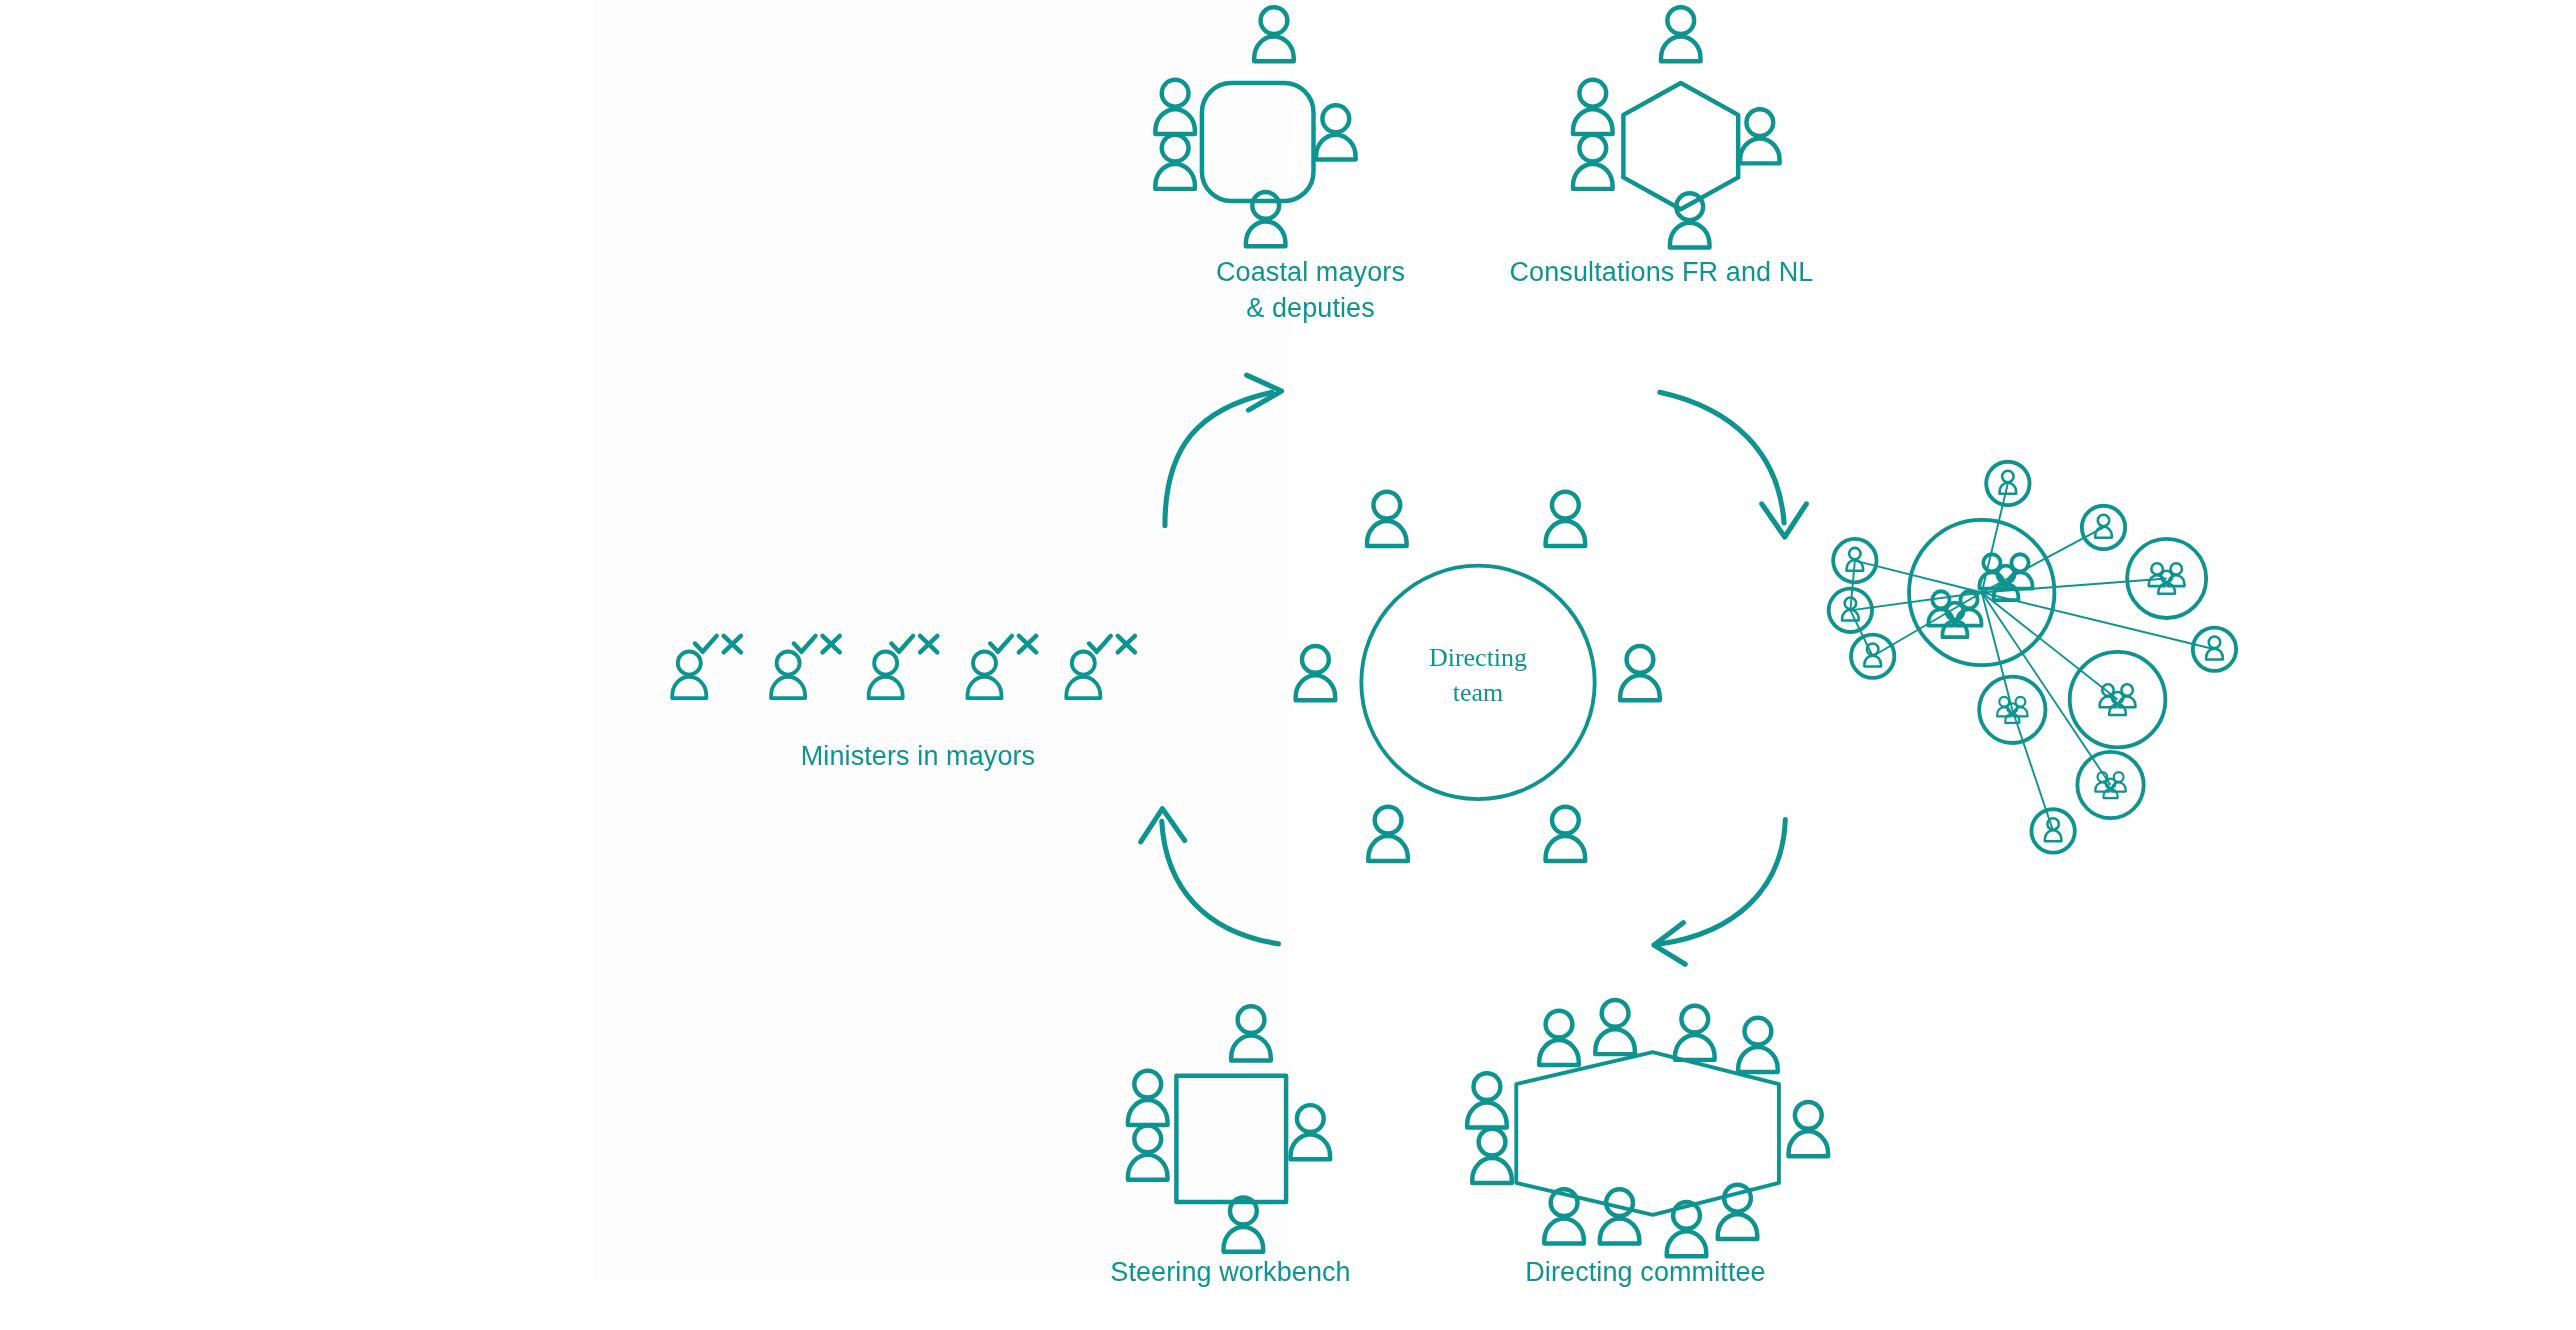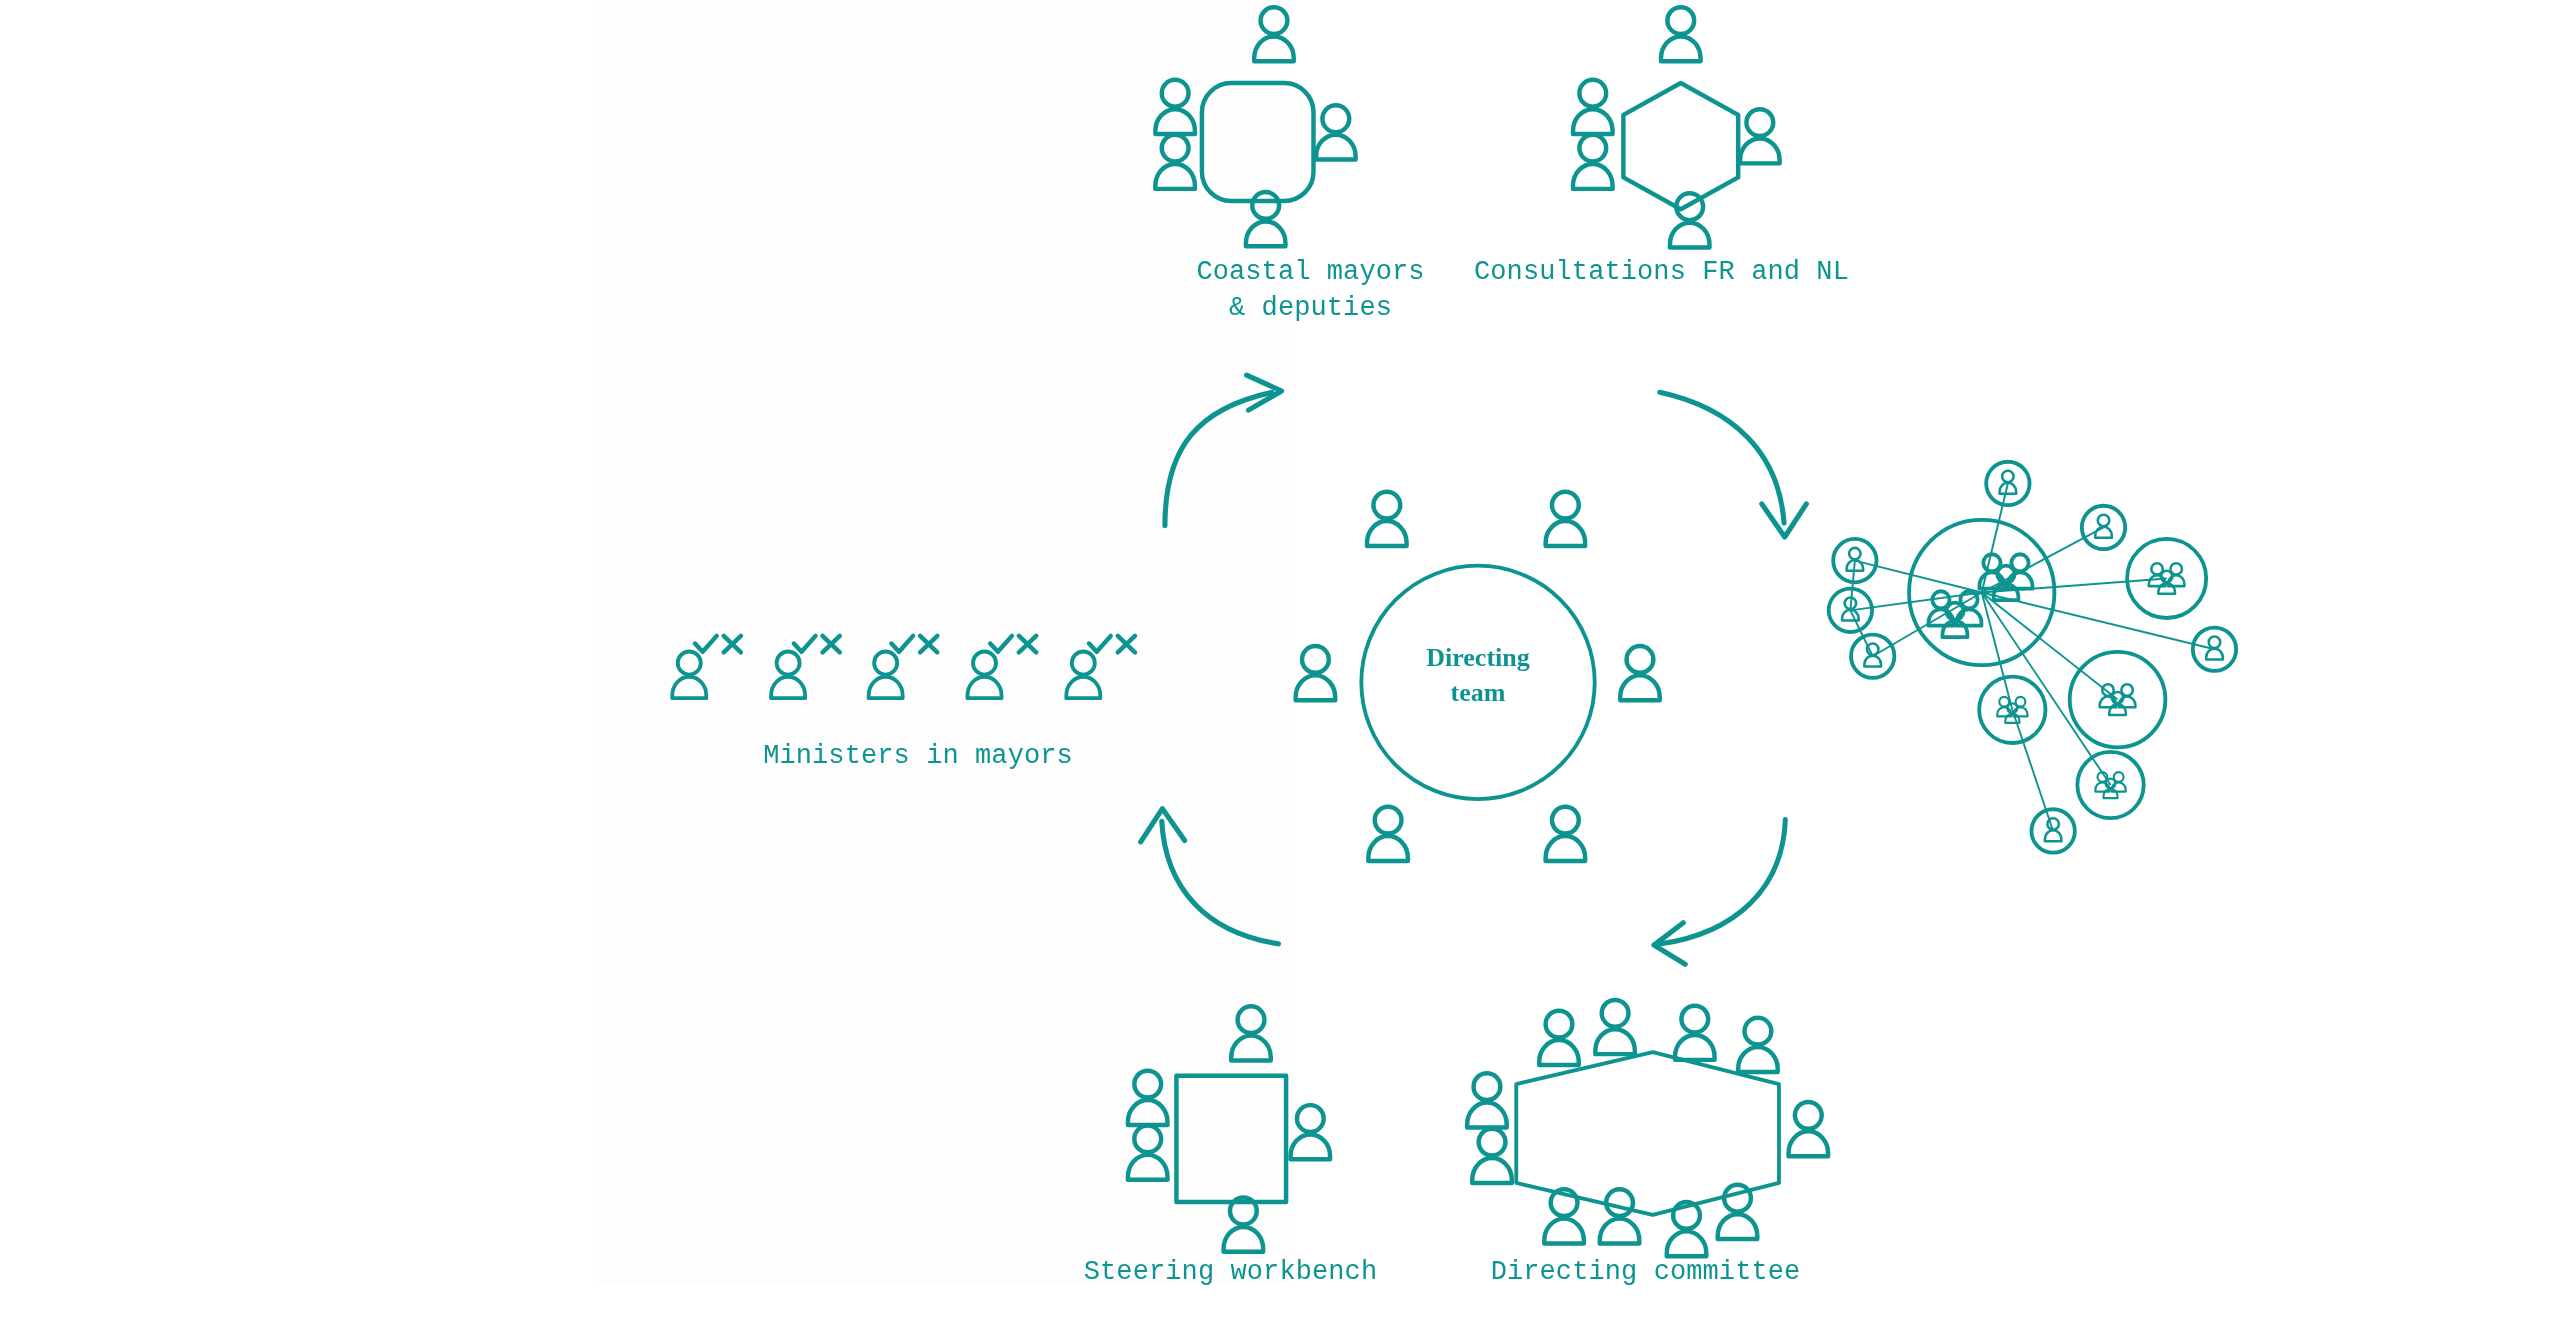--- a/index.html
+++ b/index.html
@@ -29,21 +29,21 @@
     width:2576px; height:1331px;
   }
   .label{
     position:absolute;
     text-align:center;
     color:#0d9490;
     font-size:27px;
     line-height:1.34;
     letter-spacing:0.1px;
     white-space:pre-line;
-    font-family:Liberation Mono, monospace;
+    font-family:Liberation Sans, sans-serif;
   }
   .center-label{
     position:absolute;
     text-align:center;
     color:#0d9490;
     font-size:26px;
     line-height:1.36;
     white-space:pre-line;
   }
   .stroke{
@@ -374,21 +374,21 @@
         </g>
       <g transform="translate(2645,1932)">
           <use href="#person"></use>
         </g>
       <g transform="translate(2725,1905)">
           <use href="#person"></use>
         </g>
     </g>
   </svg>
 
-  <div class="center-label" style="left:1357px; top:640px; width:242px;font-weight:bold;">Directing
+  <div class="center-label" style="left:1357px; top:640px; width:242px;">Directing
 team</div>
 
   <div class="label" style="left:1119px; top:254px; width:383px;">Coastal mayors
 &amp; deputies</div>
 
   <div class="label" style="left:1432px; top:254px; width:459px;">Consultations FR and NL</div>
 
   <div class="label" style="left:695px; top:738px; width:446px;">Ministers in mayors</div>
 
 

